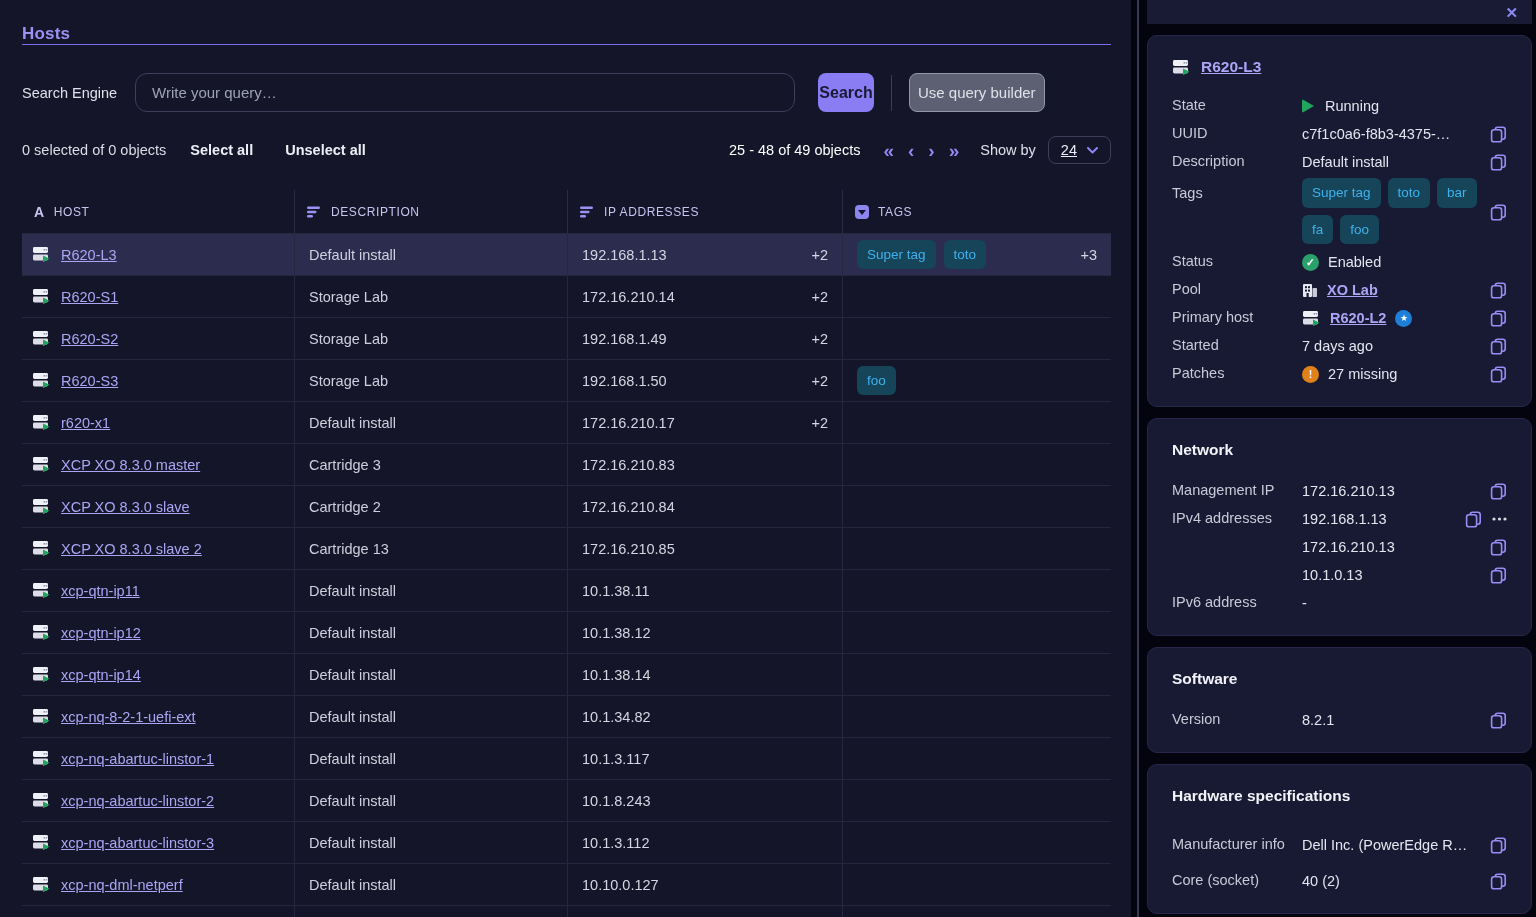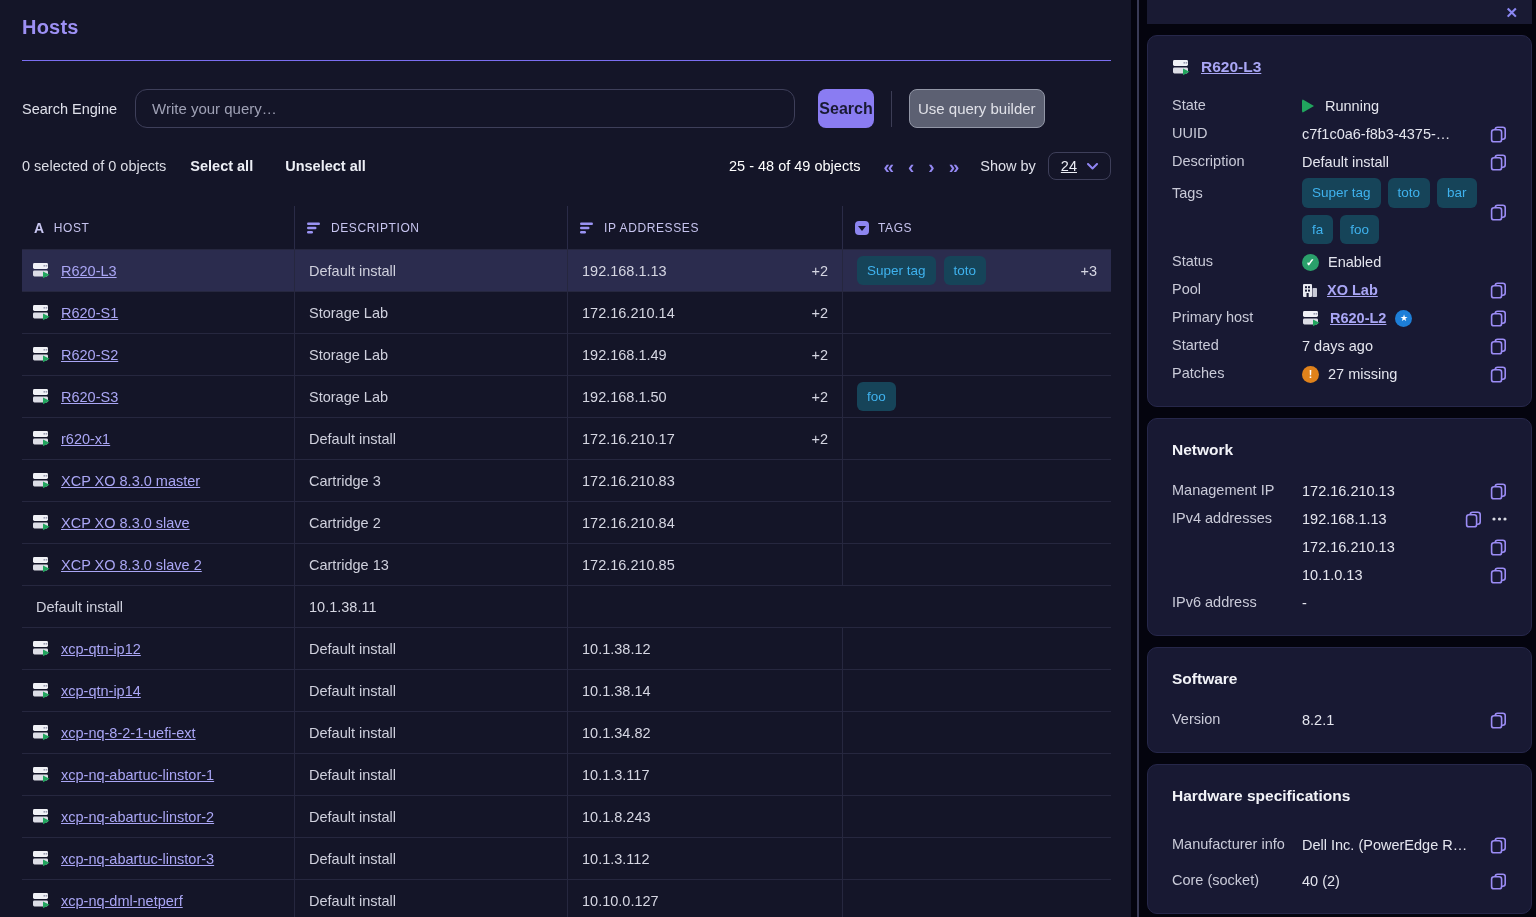--- a/index.html
+++ b/index.html
@@ -8,21 +8,21 @@
     font-family: "Liberation Sans", sans-serif;
     background:#141528;
     color:#dfe0ea;
     -webkit-font-smoothing:antialiased;
   }
   .app { display:flex; width:1536px; height:917px; }
 
   
   .main { flex:1; min-width:0; background:#141528; padding:0 0 0 22px; position:relative; overflow:hidden; }
   .main-inner { width:1089px; }
-  .page-title { margin-top:16px; font-size:20px; font-weight:600; color:#9d90f4; letter-spacing:.2px; padding-bottom:21px; border-bottom:1px solid #7b6ef0; }
+  .page-title { margin-top:24px; font-size:17px; font-weight:600; color:#9d90f4; letter-spacing:.2px; padding-bottom:0; border-bottom:1px solid #7b6ef0; }
 
   .search-row { margin-top:28px; display:flex; align-items:center; }
   .search-label { font-size:14.5px; color:#dfe0ea; width:113px; flex-shrink:0; }
   .query-input { width:660px; height:39px; background:transparent; border:1px solid #3e3f5a; border-radius:12px; color:#ecedf4; font-size:15px; font-family:inherit; padding:0 16px; outline:none; }
   .query-input::placeholder { color:#9fa1b5; }
   .btn-search { margin-left:23px; width:56px; height:39px; background:#8a7cf2; border:none; border-radius:8px; color:#191a33; font-size:16px; font-weight:600; font-family:inherit; cursor:pointer; }
   .btn-divider { width:1px; height:36px; background:#3c3d55; margin:0 17px; }
   .btn-builder { height:39px; padding:0 8px; background:#5c6072; border:1px solid #9296a6; border-radius:8px; color:#e0e1e8; font-size:15px; font-family:inherit; cursor:pointer; }
 
   .selection-row { margin-top:24px; display:flex; align-items:center; font-size:14.5px; color:#dcdde6; }
@@ -288,20 +288,30 @@
                 </svg>
                 <a class="host-link">XCP XO 8.3.0 slave 2</a>
               </div>
               <div class="td td-desc">Cartridge 13</div>
               <div class="td td-ip">
                 <span>172.16.210.85</span>
               </div>
               <div class="td td-tags"></div>
             </div>
             <div class="trow">
+              <div class="td td-host">
+                <svg width="19" height="17" viewBox="0 0 19 17">
+                  <rect x="1" y="1" width="15" height="6" rx="1.4" fill="#f0f1f6"></rect>
+                  <rect x="1" y="8.4" width="15" height="6" rx="1.4" fill="#dcdde6"></rect>
+                  <rect x="11.5" y="3" width="1.6" height="1.6" fill="#9a9bb0"></rect>
+                  <rect x="13.7" y="3" width="1.6" height="1.6" fill="#9a9bb0"></rect>
+                  <polygon points="11,9.5 17.5,12.8 11,16.2" fill="#21a55e"></polygon>
+                </svg>
+                <a class="host-link">xcp-qtn-ip11</a>
+              </div>
               <div class="td td-desc">Default install</div>
               <div class="td td-ip">
                 <span>10.1.38.11</span>
               </div>
               <div class="td td-tags"></div>
             </div>
             <div class="trow">
               <div class="td td-host">
                 <svg width="19" height="17" viewBox="0 0 19 17">
                   <rect x="1" y="1" width="15" height="6" rx="1.4" fill="#f0f1f6"></rect>

